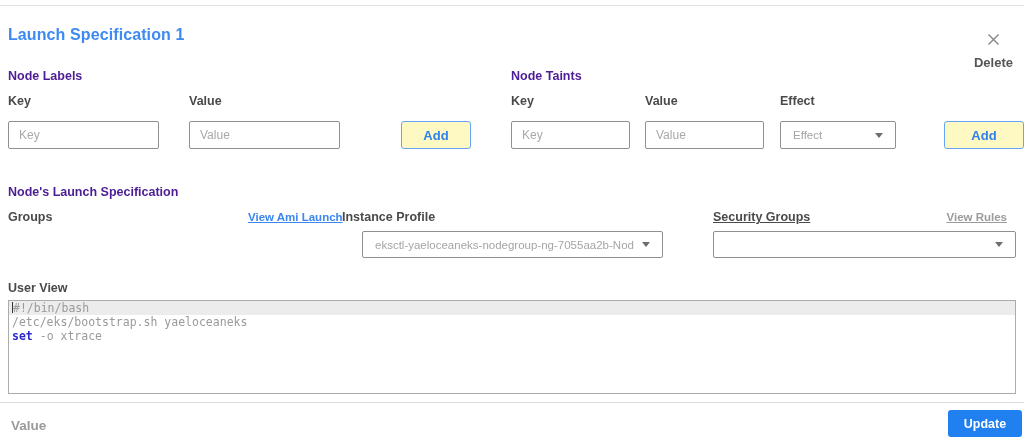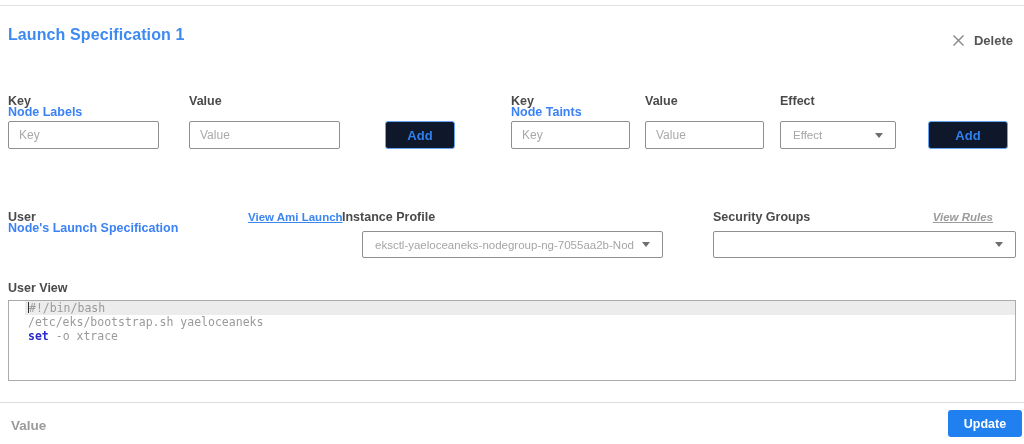--- a/index.html
+++ b/index.html
@@ -8,40 +8,40 @@
     position:relative; width:1024px; height:444px; background:#ffffff;
     font-family:"Liberation Sans", sans-serif; overflow:hidden;
   }
   .abs { position:absolute; }
   .rule { position:absolute; left:0; right:0; border-top:1px solid #e2e2e2; }
   #top-rule { top:5px; }
   #footer-rule { top:402px; border-top-color:#dcdcdc; }
 
   
   #page-title { left:8px; top:26px; font-size:16px; font-weight:700; color:#3d8af2; letter-spacing:.1px; }
-  #delete-btn { top:33px; right:11px; display:flex; align-items:center; gap:9px; cursor:pointer; }
+  #delete-btn { top:33px; right:11px; display:flex; align-items:center; gap:9px; cursor:pointer;flex-direction:column; }
   #delete-btn svg { display:block; }
   #delete-label { font-size:13px; font-weight:600; color:#555; }
 
   
-  .section-title { font-size:12.5px; font-weight:700; color:#3b82f6;margin-top:36px; }
+  .section-title { font-size:12.5px; font-weight:700; color:#4c1d95; }
   #node-labels-title { left:8px; top:69px; }
   #node-taints-title { left:511px; top:69px; }
   #spec-title { left:8px; top:185px; }
 
   
   .field-label { font-size:12.5px; font-weight:600; color:#4a4a4a; }
   #nl-key-label    { left:8px;   top:94px; }
   #nl-value-label  { left:189px; top:94px; }
   #nt-key-label    { left:511px; top:94px; }
   #nt-value-label  { left:645px; top:94px; }
   #nt-effect-label { left:780px; top:94px; }
   #image-label     { left:8px;   top:210px; }
   #profile-label   { left:342px; top:210px; }
-  #sg-label        { left:713px; top:210px; }
+  #sg-label        { left:713px; top:210px;text-decoration:underline; }
   #userdata-label  { left:8px;   top:281px; }
 
   
   .tb {
     position:absolute; height:28px; border:1px solid #8f8f8f; border-radius:2px;
     background:#fff; padding:0 10px; font-family:"Liberation Sans",sans-serif;
     font-size:12px; color:#a9a9a9; outline:none;
   }
   .tb::placeholder { color:#a9a9a9; opacity:1; }
   #nl-key-input   { left:8px;   top:121px; width:151px; }
@@ -57,37 +57,37 @@
     padding:0 12px; cursor:pointer;
   }
   .sel .sel-text { font-size:11.5px; color:#a5a5a5; white-space:nowrap; overflow:hidden; }
   .caret { width:0; height:0; border-left:4.5px solid transparent; border-right:4.5px solid transparent; border-top:5.5px solid #6e6e6e; flex:none; margin-left:8px; }
   #nt-effect-select { left:780px; top:121px; width:116px; height:28px; }
   #profile-select   { left:362px; top:231px; width:301px; height:27px; }
   #sg-select        { left:713px; top:231px; width:303px; height:27px; }
 
   
   .btn-outline {
-    position:absolute; height:28px; background:#0f172a; border:1px solid #66a5f3; border-radius:3px;
+    position:absolute; height:28px; background:#fef9c3; border:1px solid #66a5f3; border-radius:3px;
     color:#2f80ed; font-family:"Liberation Sans",sans-serif; font-size:13px; font-weight:700;
-    display:flex; align-items:center; justify-content:center; cursor:pointer;
+    display:flex; align-items:center; justify-content:center; cursor:pointer;margin-left:16px;
   }
   #nl-add-btn { left:385px; top:121px; width:70px; }
   #nt-add-btn { left:928px; top:121px; width:80px; }
 
   
   .mini-link { position:absolute; font-size:11.5px; font-weight:600; text-decoration:underline; cursor:pointer; }
   #view-ami-link  { left:248px; top:211px; color:#3b86f0; }
-  #view-rules-link{ top:211px; right:31px; color:#9b9b9b;font-style:italic; }
+  #view-rules-link{ top:211px; right:17px; color:#9b9b9b; }
 
   
   #userdata-editor {
-    position:absolute; left:8px; top:300px; width:1008px; height:81px;
+    position:absolute; left:8px; top:300px; width:1008px; height:94px;
     border:1px solid #ababab; background:#fff; overflow:hidden; cursor:text;
-    font-family:"DejaVu Sans Mono", monospace; font-size:11.5px; line-height:14px; color:#9a9a9a;padding-left:16px;
+    font-family:"DejaVu Sans Mono", monospace; font-size:11.5px; line-height:14px; color:#9a9a9a;
   }
   .code-line { white-space:pre; padding:0 3px; }
   .active-line { background:#ececec; }
   .kw { color:#2a2acc; font-weight:700; }
   .cursor { display:inline-block; width:1px; height:11px; background:#333; vertical-align:-1px; }
 
   
   #cancel-btn { left:11px; top:418px; font-size:13.5px; font-weight:700; color:#9b9b9b; cursor:pointer; }
   #update-btn {
     position:absolute; left:948px; top:410px; width:74px; height:27px;
@@ -128,21 +128,21 @@
   <input class="tb" id="nt-key-input" type="text" placeholder="Key" style="">
   <input class="tb" id="nt-value-input" type="text" placeholder="Value" style="">
   <div class="sel" id="nt-effect-select">
     <span class="sel-text">Effect</span>
     <span class="caret"></span>
   </div>
   <button class="btn-outline" id="nt-add-btn">Add</button>
 
   <div class="abs section-title" id="spec-title">Node's Launch Specification</div>
 
-  <div class="abs field-label" id="image-label">User</div>
+  <div class="abs field-label" id="image-label">Groups</div>
   <a class="mini-link" id="view-ami-link">View Ami Launch</a>
 
   <div class="abs field-label" id="profile-label">Instance Profile</div>
   <div class="sel" id="profile-select">
     <span class="sel-text">eksctl-yaeloceaneks-nodegroup-ng-7055aa2b-NodeInstanceProfile-...</span>
     <span class="caret"></span>
   </div>
 
   <div class="abs field-label" id="sg-label">Security Groups</div>
   <a class="mini-link" id="view-rules-link">View Rules</a>

